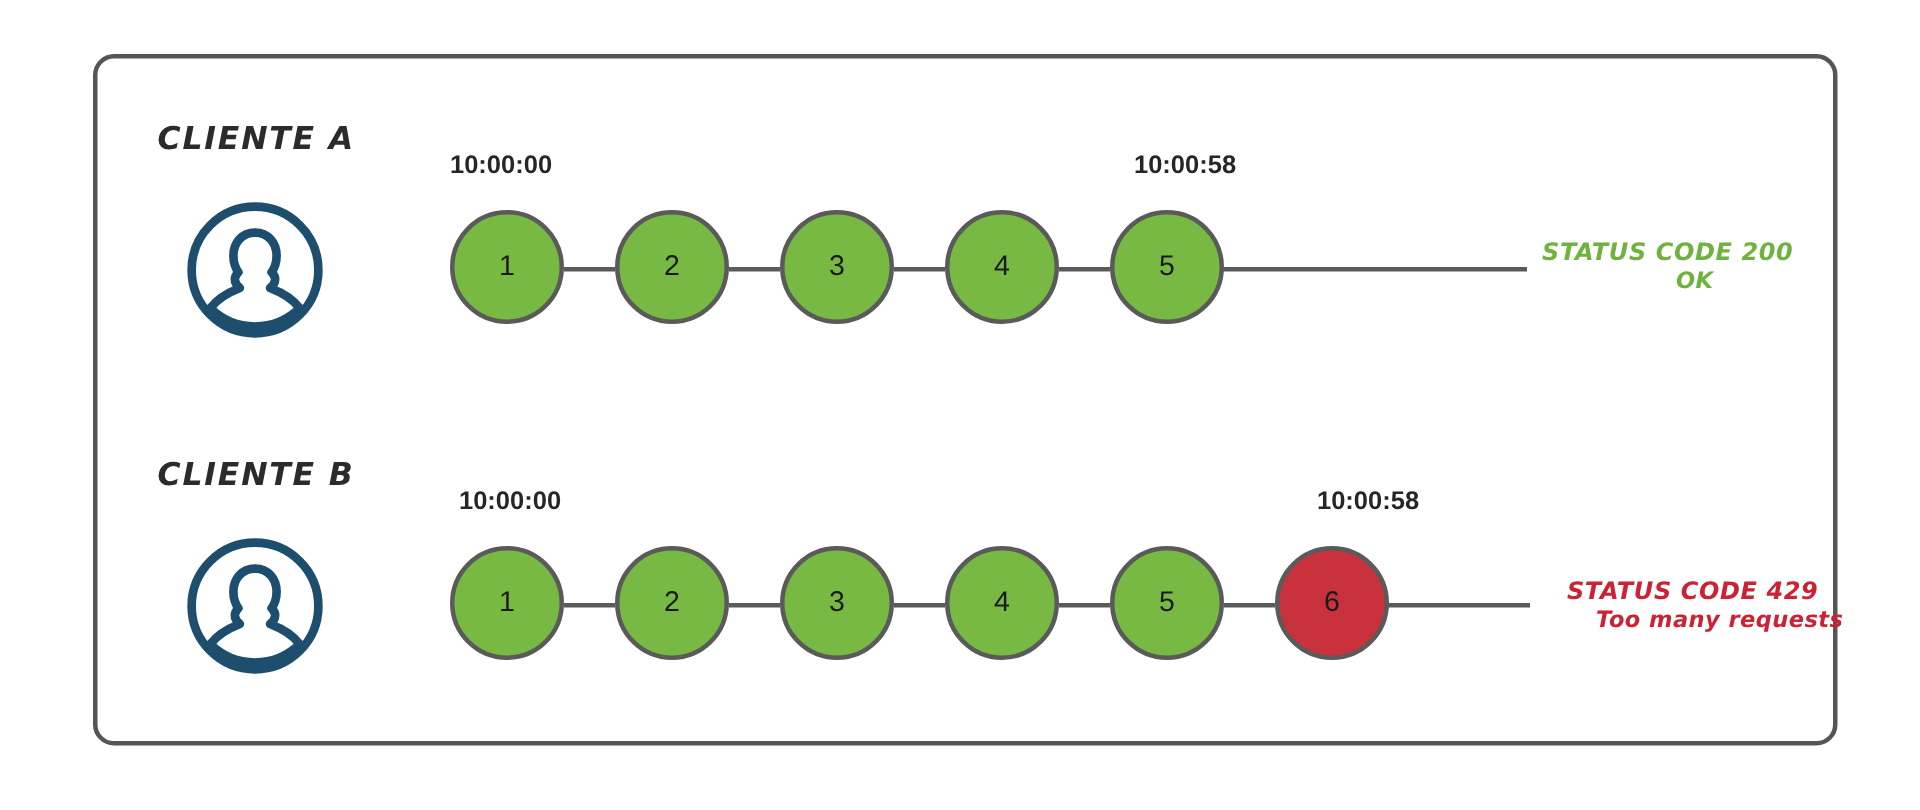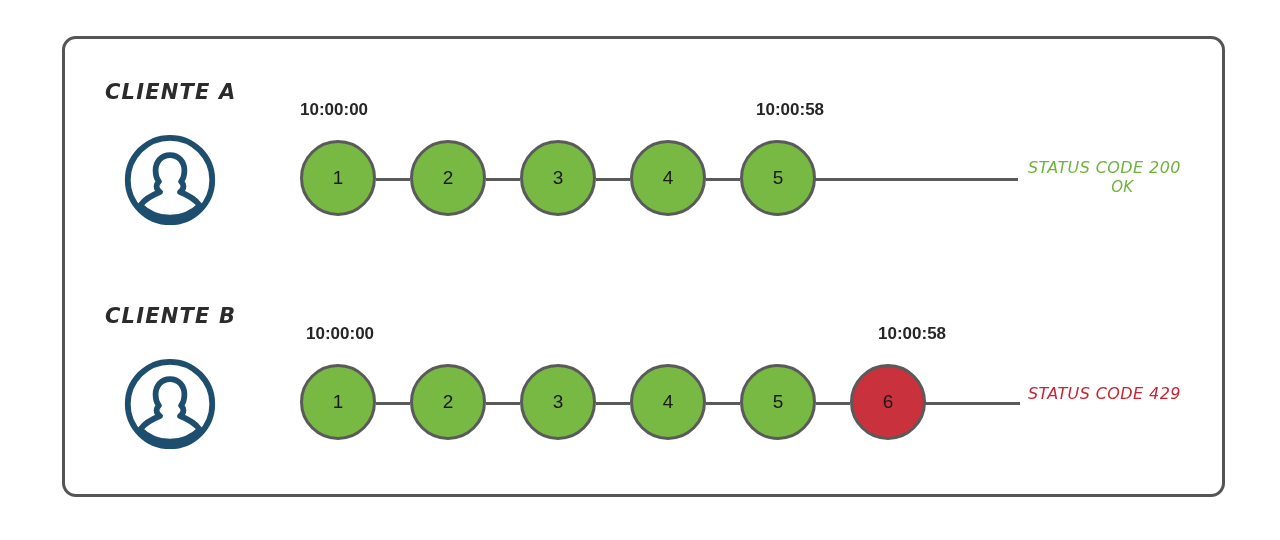--- a/index.html
+++ b/index.html
@@ -115,21 +115,21 @@
     height: 3px;
     background: #5a5a5a;
   }
 
   
   .status {
     position: absolute;
     text-align: center;
     font-family: "DejaVu Sans", sans-serif;
     font-style: italic;
-    font-weight: 400;
+    font-weight: 700;
     white-space: nowrap;
     line-height: 1.28;
   }
   .status .code {
     display: block;
     font-size: 16px;
     letter-spacing: 0.4px;
   }
   .status .detail {
     display: block;
@@ -232,16 +232,17 @@
       <div class="node ok" style="left:220px;">3</div>
       <div class="node ok" style="left:330px;">4</div>
       <div class="node ok" style="left:440px;">5</div>
       <div class="node blocked" style="left:550px;">6</div>
     </div>
 
     <div class="tail-line" style="left:924px; width:96px;"></div>
 
     <div class="status error" style="left:1028px; top:160px;">
       <span class="code">STATUS CODE 429</span>
+      <span class="detail">Too many requests</span>
     </div>
   </div>
 
 </div>
 
 </body></html>

